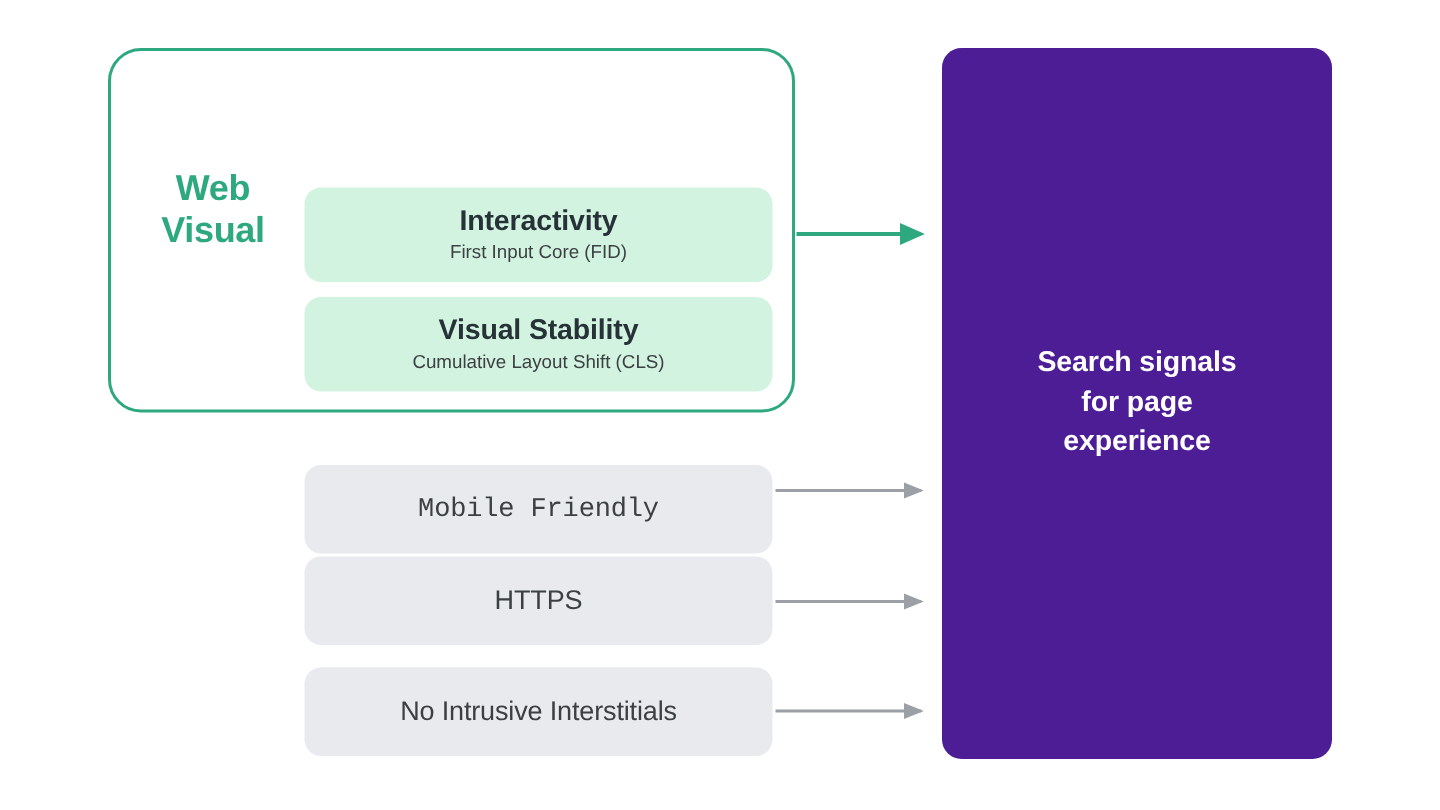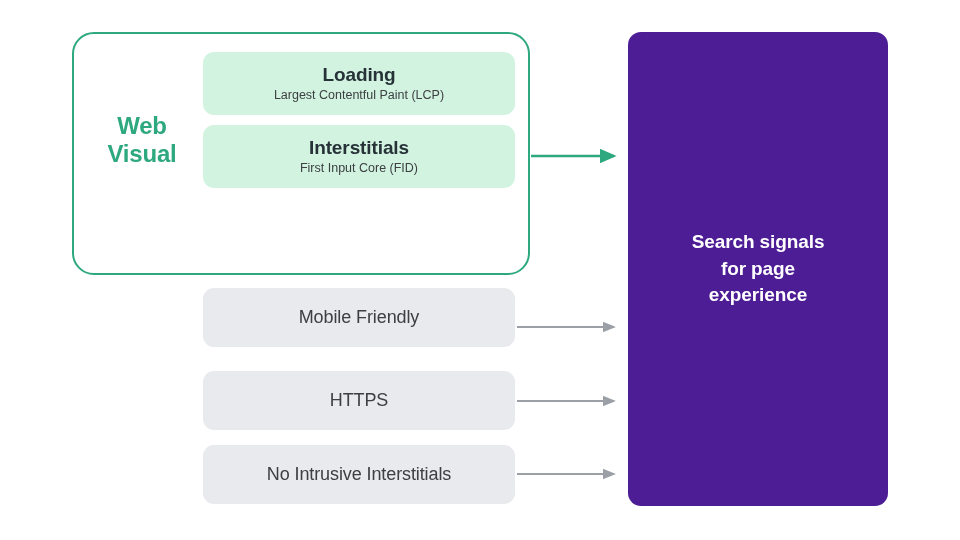--- a/index.html
+++ b/index.html
@@ -89,21 +89,21 @@
     left: 203px;
     width: 312px;
     height: 59px;
     background: #e8eaed;
     border-radius: 11px;
     box-sizing: border-box;
     display: flex;
     align-items: center;
     justify-content: center;
   }
-  .gray-card.g0 { top: 288px; }
+  .gray-card.g0 { top: 310px; font-family: Liberation Mono, monospace; }
   .gray-card.g1 { top: 371px; }
   .gray-card.g2 { top: 445px; }
 
   .gray-label {
     font-size: 18px;
     color: #3c4043;
     letter-spacing: -0.1px;
   }
 
   
@@ -145,30 +145,30 @@
 
 <div id="diagram">
 
   <div class="cwv-group"></div>
 
   <div class="cwv-label">
     <div>Web</div>
     <div>Visual</div>
   </div>
 
-  <div class="vital-card v0">
-    <div class="vital-title">Loading</div>
-    <div class="vital-sub">Largest Contentful Paint (LCP)</div>
-  </div>
 
   <div class="vital-card v1">
-    <div class="vital-title">Interstitials</div>
+    <div class="vital-title">Interactivity</div>
     <div class="vital-sub">First Input Core (FID)</div>
   </div>
 
+  <div class="vital-card v2">
+    <div class="vital-title">Visual Stability</div>
+    <div class="vital-sub">Cumulative Layout Shift (CLS)</div>
+  </div>
 
   <div class="gray-card g0">
     <div class="gray-label">Mobile Friendly</div>
   </div>
 
   <div class="gray-card g1">
     <div class="gray-label">HTTPS</div>
   </div>
 
   <div class="gray-card g2">

